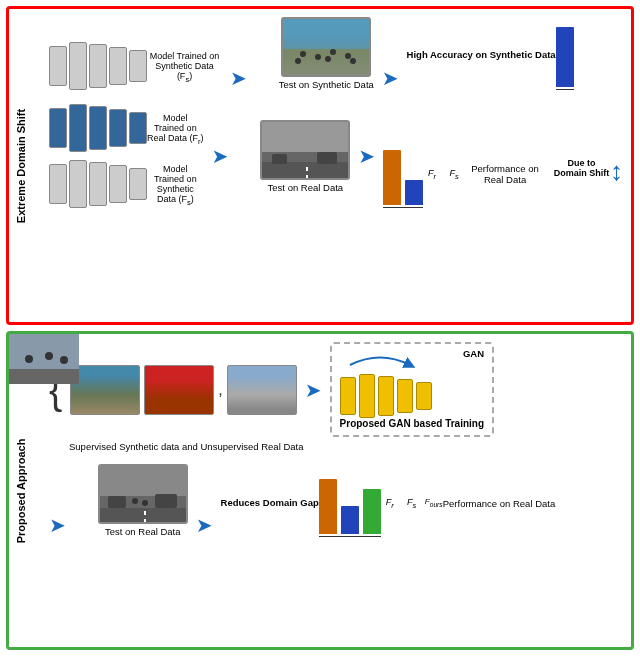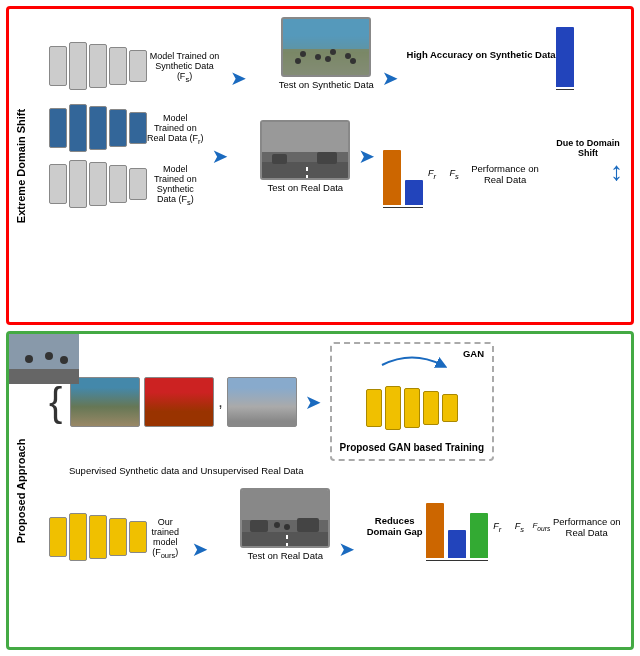--- a/index.html
+++ b/index.html
@@ -135,37 +135,35 @@
       font-style: italic;
     }
     .chart-title {
       font-size: 9.5px;
       margin-top: 2px;
       text-align: center;
     }
     
     .double-arrow-block {
       display: flex;
-      flex-direction: column;
-      align-items: flex-end;
+      flex-direction: row;
+      align-items: flex-start;
       font-size: 9.5px;
       max-width: 70px;
     }
     
     .top-row1 { align-items: flex-end; }
     
     .gan-box {
       border: 2px dashed #aaa;
       border-radius: 4px;
       padding: 6px 8px;
       display: flex;
       flex-direction: column;
-      align-items: center;
       position: relative;
-      gap: 12px;
     }
     .gan-label {
       position: absolute;
       top: 4px;
       right: 8px;
       font-size: 9.5px;
       font-weight: bold;
     }
     
     .synth-images {
@@ -414,30 +412,20 @@
         </div>
         <div class="proposed-label">Proposed GAN
 based Training</div>
       </div>
     </div>
 
     <div style="font-size:9.5px;text-align:left;margin-left:20px;margin-top:-4px;">Supervised Synthetic data and Unsupervised Real Data</div>
 
     <div class="row" style="align-items:flex-end;margin-top:4px;">
 
-      <div class="model-block">
-        <div class="model-stack">
-          <div class="model-page yellow"></div>
-          <div class="model-page yellow" style="height:48px;"></div>
-          <div class="model-page yellow" style="height:44px;"></div>
-          <div class="model-page yellow" style="height:38px;"></div>
-          <div class="model-page yellow" style="height:32px;"></div>
-        </div>
-        <div class="model-label" style="font-size:9px;">Our trained model (F<sub>ours</sub>)</div>
-      </div>
 
       <span class="arrow">➤</span>
 
       <div class="image-block">
         <div class="scene-image street">
           <svg width="90" height="60" viewBox="0 0 90 60" style="position:absolute;top:0;left:0;">
             <rect width="90" height="60" fill="#888"></rect>
             <rect y="30" width="90" height="30" fill="#666"></rect>
             <rect x="0" y="42" width="90" height="18" fill="#555"></rect>
             <line x1="45" y1="45" x2="45" y2="60" stroke="white" stroke-width="2" stroke-dasharray="4,4"></line>

